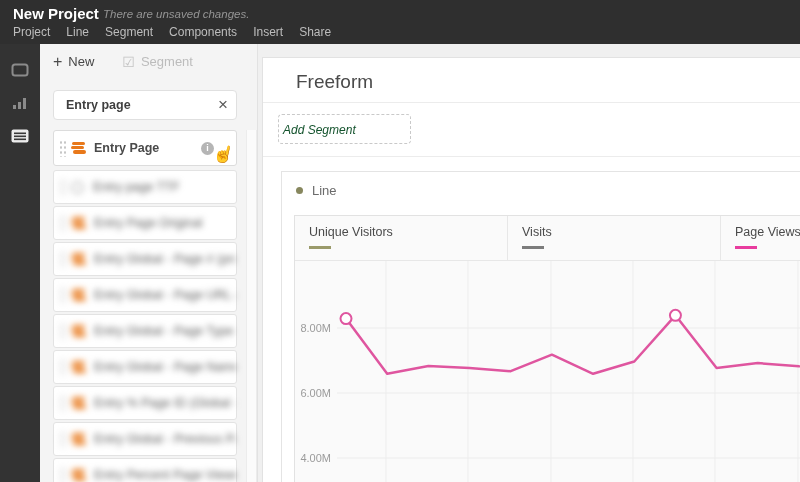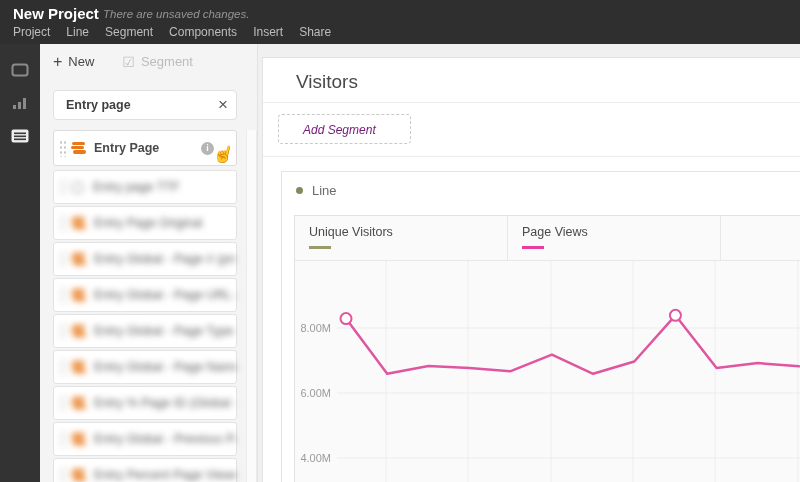--- a/index.html
+++ b/index.html
@@ -46,21 +46,21 @@
   .info-badge { position:absolute; right:22px; top:11px; width:13px; height:13px; border-radius:50%; background:#b5b5b5; color:#fff; font-size:9px; font-weight:700; text-align:center; line-height:13px; font-style:normal; }
   .cursor-glyph { position:absolute; right:2px; top:13px; font-size:17px; color:#2e2e2e; transform:rotate(14deg); text-shadow:0 0 2px #fff; z-index:40; }
 
   .scrolltrack { position:absolute; left:206px; top:86px; width:11px; height:352px; background:#fbfbfb; border-left:1px solid #ececec; border-right:1px solid #ececec; }
 
   
   .main-card { position:absolute; left:262px; top:57px; width:560px; height:440px; background:#fff; border:1px solid #e2e2e2; }
   .freeform-title { position:absolute; left:33px; top:13px; font-size:19px; color:#4a4a4a; font-weight:400; }
   .divider1 { position:absolute; left:0; top:44px; width:100%; height:1px; background:#ececec; }
   .seg-drop { position:absolute; left:15px; top:56px; width:133px; height:30px; border:1px dashed #c9c9c9; border-radius:4px; }
-  .seg-drop span { position:absolute; left:24px; top:8px; font-size:12px; font-style:italic; color:#701a75; }
+  .seg-drop span { position:absolute; left:4px; top:8px; font-size:12px; font-style:italic; color:#14532d; }
   .divider2 { position:absolute; left:0; top:98px; width:100%; height:1px; background:#ececec; }
 
   .viz { position:absolute; left:18px; top:113px; width:530px; height:330px; border:1px solid #e4e4e4; background:#fff; }
   .viz-title { position:absolute; left:14px; top:11px; display:flex; align-items:center; gap:9px; }
   .viz-dot { width:7px; height:7px; border-radius:50%; background:#87875e; }
   .viz-title span { font-size:13px; color:#6b6b6b; }
 
   .chartbox { position:absolute; left:12px; top:43px; width:520px; height:280px; border:1px solid #e2e2e2; background:#fafafa; overflow:hidden; }
   .legend-row { position:absolute; left:0; top:0; width:100%; height:45px; border-bottom:1px solid #e7e7e7; display:flex; }
   .legend-col { width:213px; flex:none; border-right:1px solid #e7e7e7; padding:9px 4px 0 14px; }
@@ -233,37 +233,41 @@
               <i></i>
             </span>
             <span class="row-label reg">Entry Percent Page Viewed (d...</span>
           </div>
         </div>
       </div>
     <div class="scrolltrack"></div>
   </div>
 
   <div class="main-card">
-    <div class="freeform-title">Visitors</div>
+    <div class="freeform-title">Freeform</div>
     <div class="divider1"></div>
     <div class="seg-drop">
       <span>Add Segment</span>
     </div>
     <div class="divider2"></div>
 
     <div class="viz">
       <div class="viz-title">
         <span class="viz-dot"></span>
         <span>Line</span>
       </div>
       <div class="chartbox">
         <div class="legend-row">
             <div class="legend-col">
               <div class="legend-label">Unique Visitors</div>
               <div class="legend-swatch" style="background: rgb(154, 154, 106);"></div>
+            </div>
+            <div class="legend-col">
+              <div class="legend-label">Visits</div>
+              <div class="legend-swatch" style="background: rgb(124, 124, 124);"></div>
             </div>
             <div class="legend-col">
               <div class="legend-label">Page Views</div>
               <div class="legend-swatch" style="background: rgb(232, 60, 158);"></div>
             </div>
           </div>
         <svg class="plot" viewBox="0 0 519 235" xmlns="http://www.w3.org/2000/svg">
             <line x1="91" x2="91" y1="0" y2="235" stroke="#ededed" stroke-width="1"></line>
             <line x1="173" x2="173" y1="0" y2="235" stroke="#ededed" stroke-width="1"></line>
             <line x1="256" x2="256" y1="0" y2="235" stroke="#ededed" stroke-width="1"></line>

